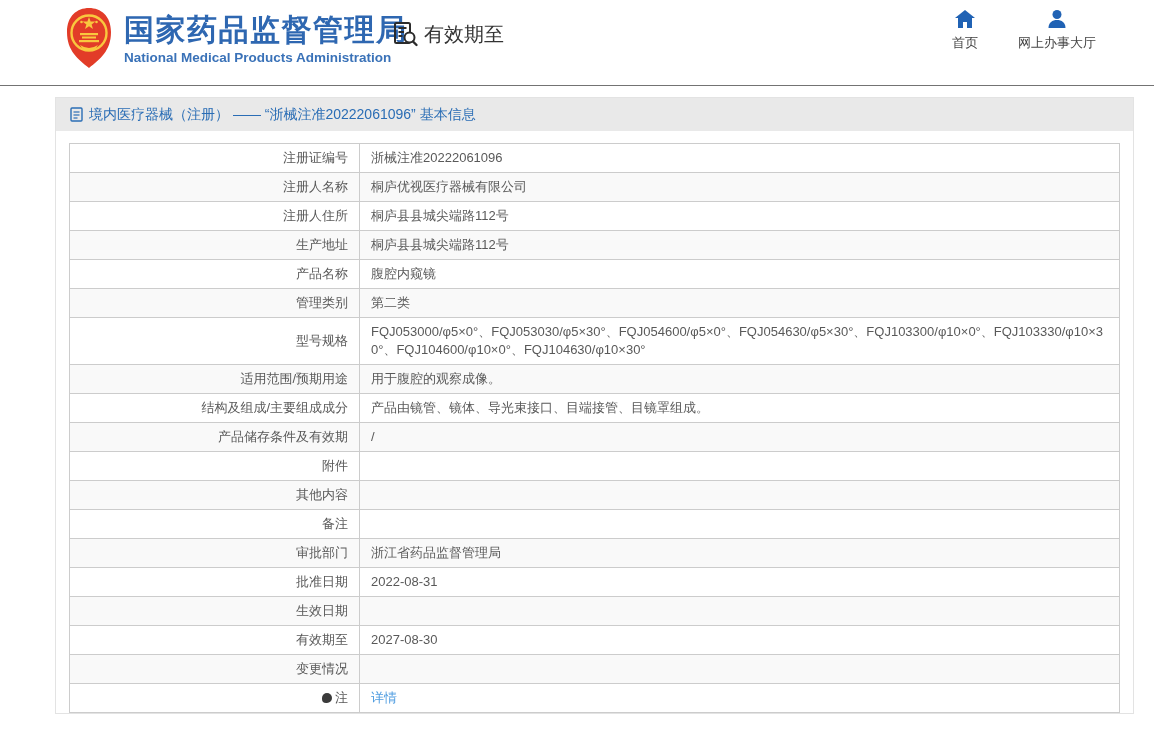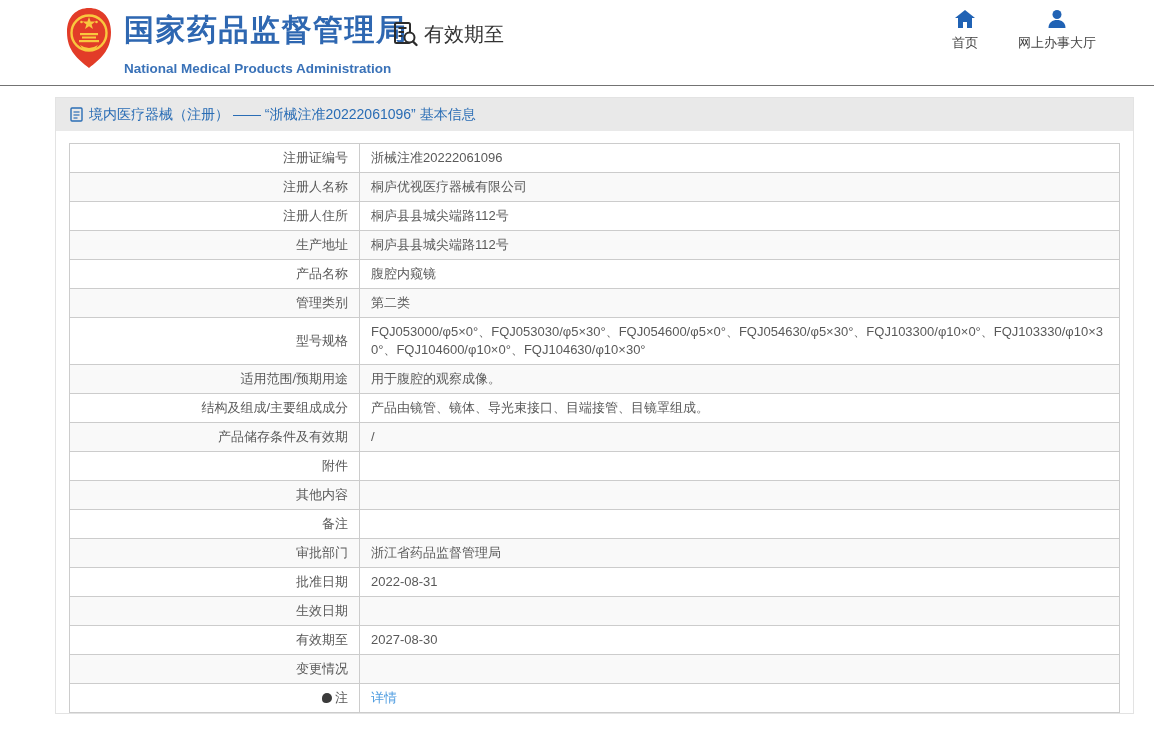--- a/index.html
+++ b/index.html
@@ -4,21 +4,21 @@
 <style>
   * { margin:0; padding:0; box-sizing:border-box; }
   html,body { width:1154px; height:743px; background:#fff; overflow:hidden;
     font-family:"Liberation Sans","DejaVu Sans",sans-serif; }
 
   
   .header { position:relative; height:86px; background:#fff; border-bottom:1px solid #737373; }
   .emblem { position:absolute; left:66px; top:7px; width:46px; height:62px; }
   .org-block { position:absolute; left:124px; top:13px; }
   .org-zh { font-size:30px; font-weight:bold; color:#2e67b1; letter-spacing:1.5px; line-height:34px; }
-  .org-en { font-size:13.5px; font-weight:bold; color:#3a72b8; margin-top:14px; }
+  .org-en { font-size:13.5px; font-weight:bold; color:#3a72b8; margin-top:3px; }
   .data-query { position:absolute; left:392px; top:21px; display:flex; align-items:center; gap:5px;
     color:#333; font-size:20px; cursor:pointer; }
   .right-nav { position:absolute; right:58px; top:9px; display:flex; gap:40px; }
   .nav-item { display:flex; flex-direction:column; align-items:center; gap:5px; cursor:pointer; }
   .nav-item .lbl { font-size:13px; color:#444; white-space:nowrap; }
 
   
   .main { padding-top:11px; background:#fff; }
   .card { margin-left:55px; width:1079px; border:1px solid #e3e3e3; background:#fff; padding-bottom:0; }
   .card-title { background:#e9e9e9; height:33px; display:flex; align-items:center; gap:6px;

